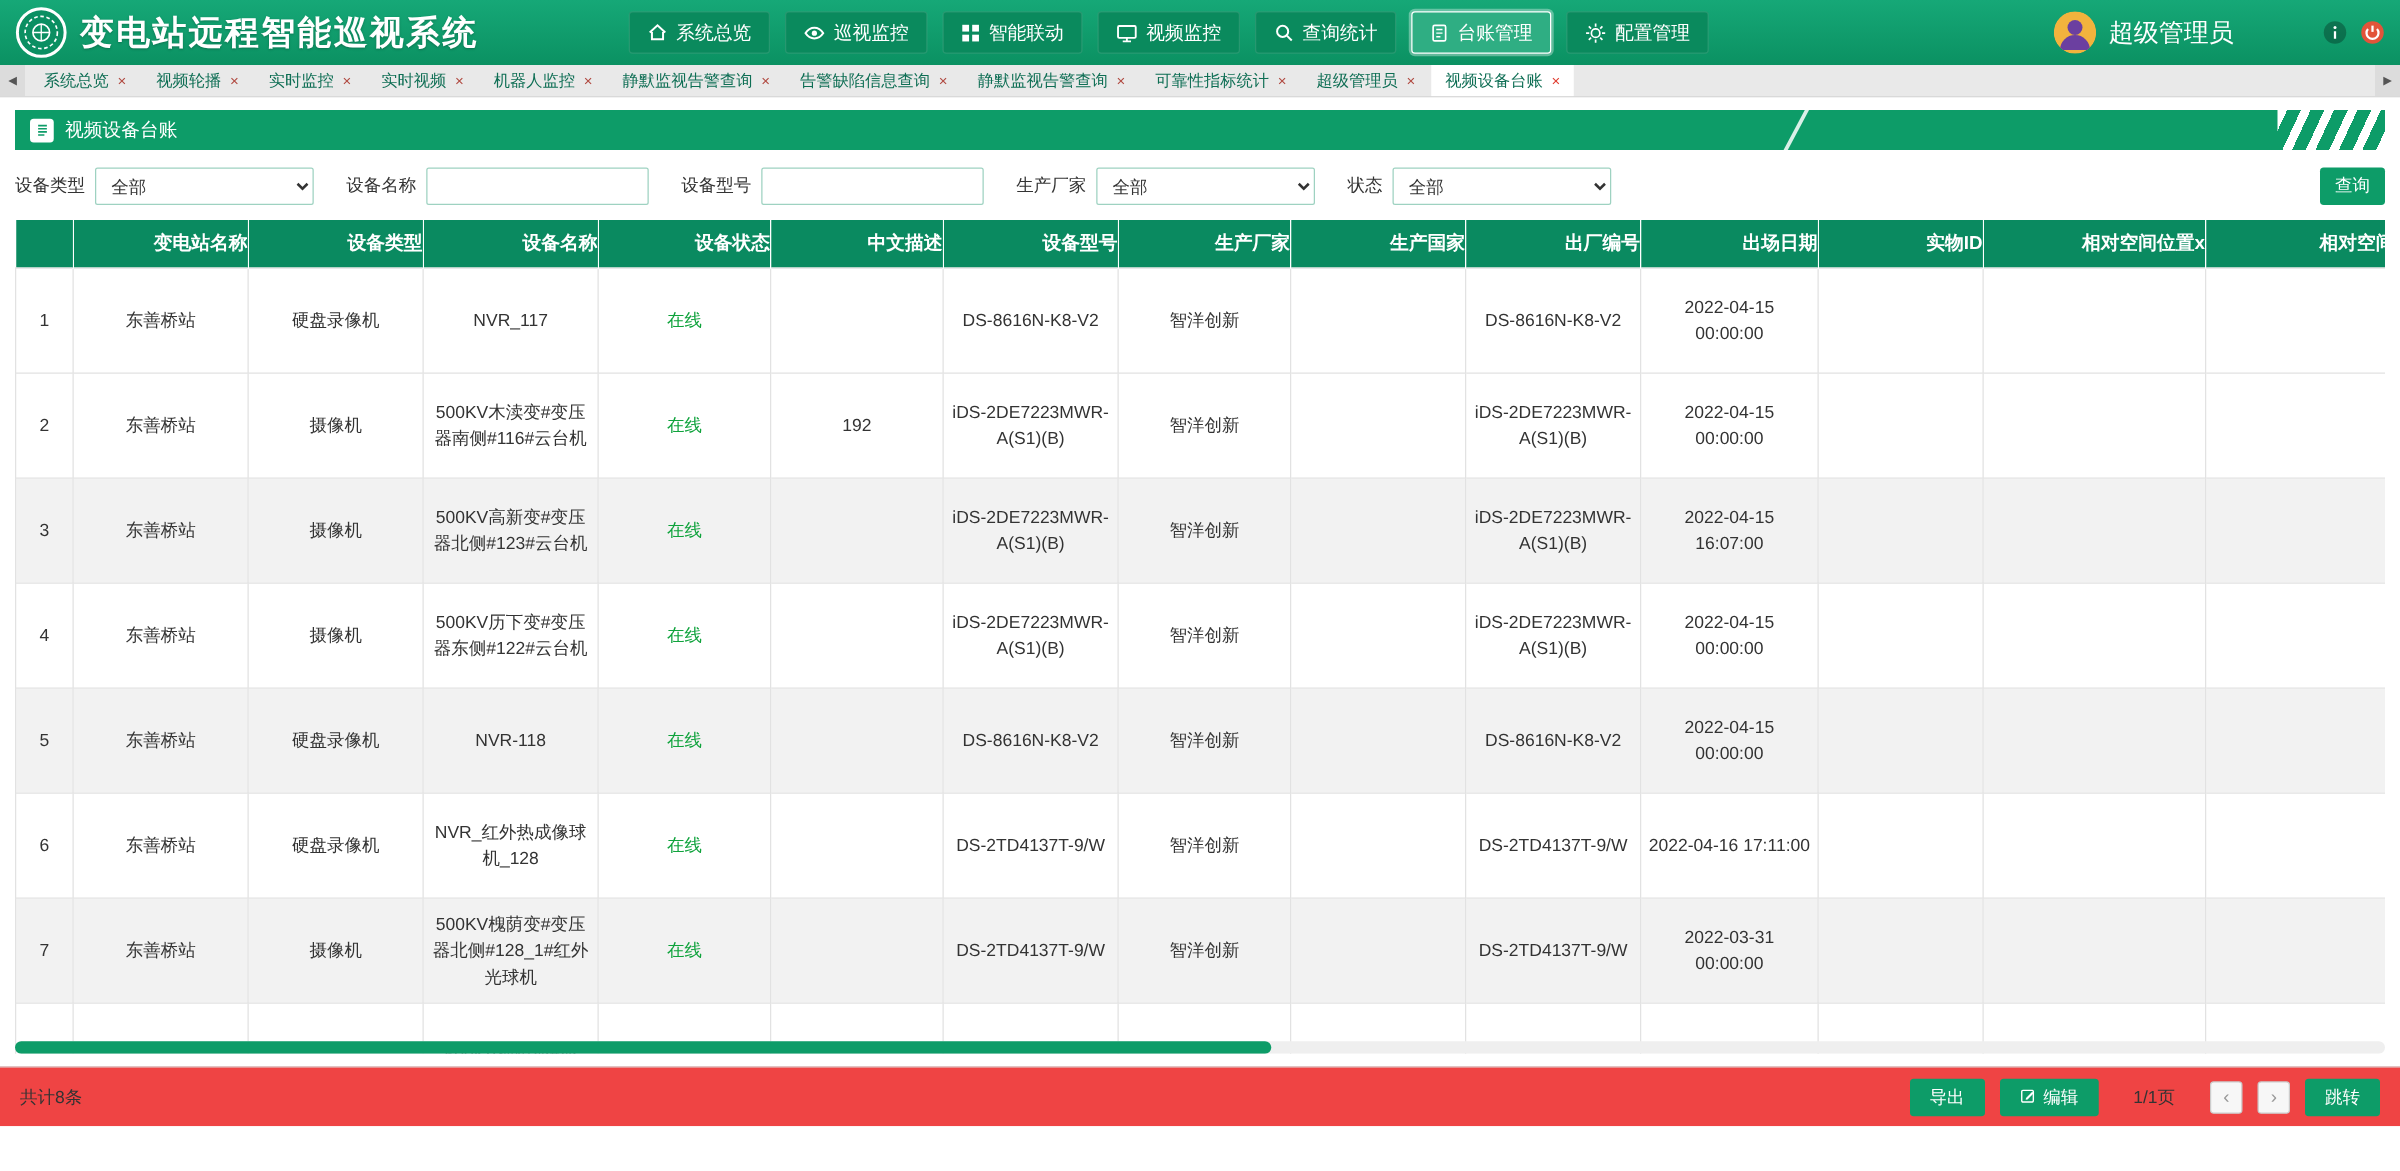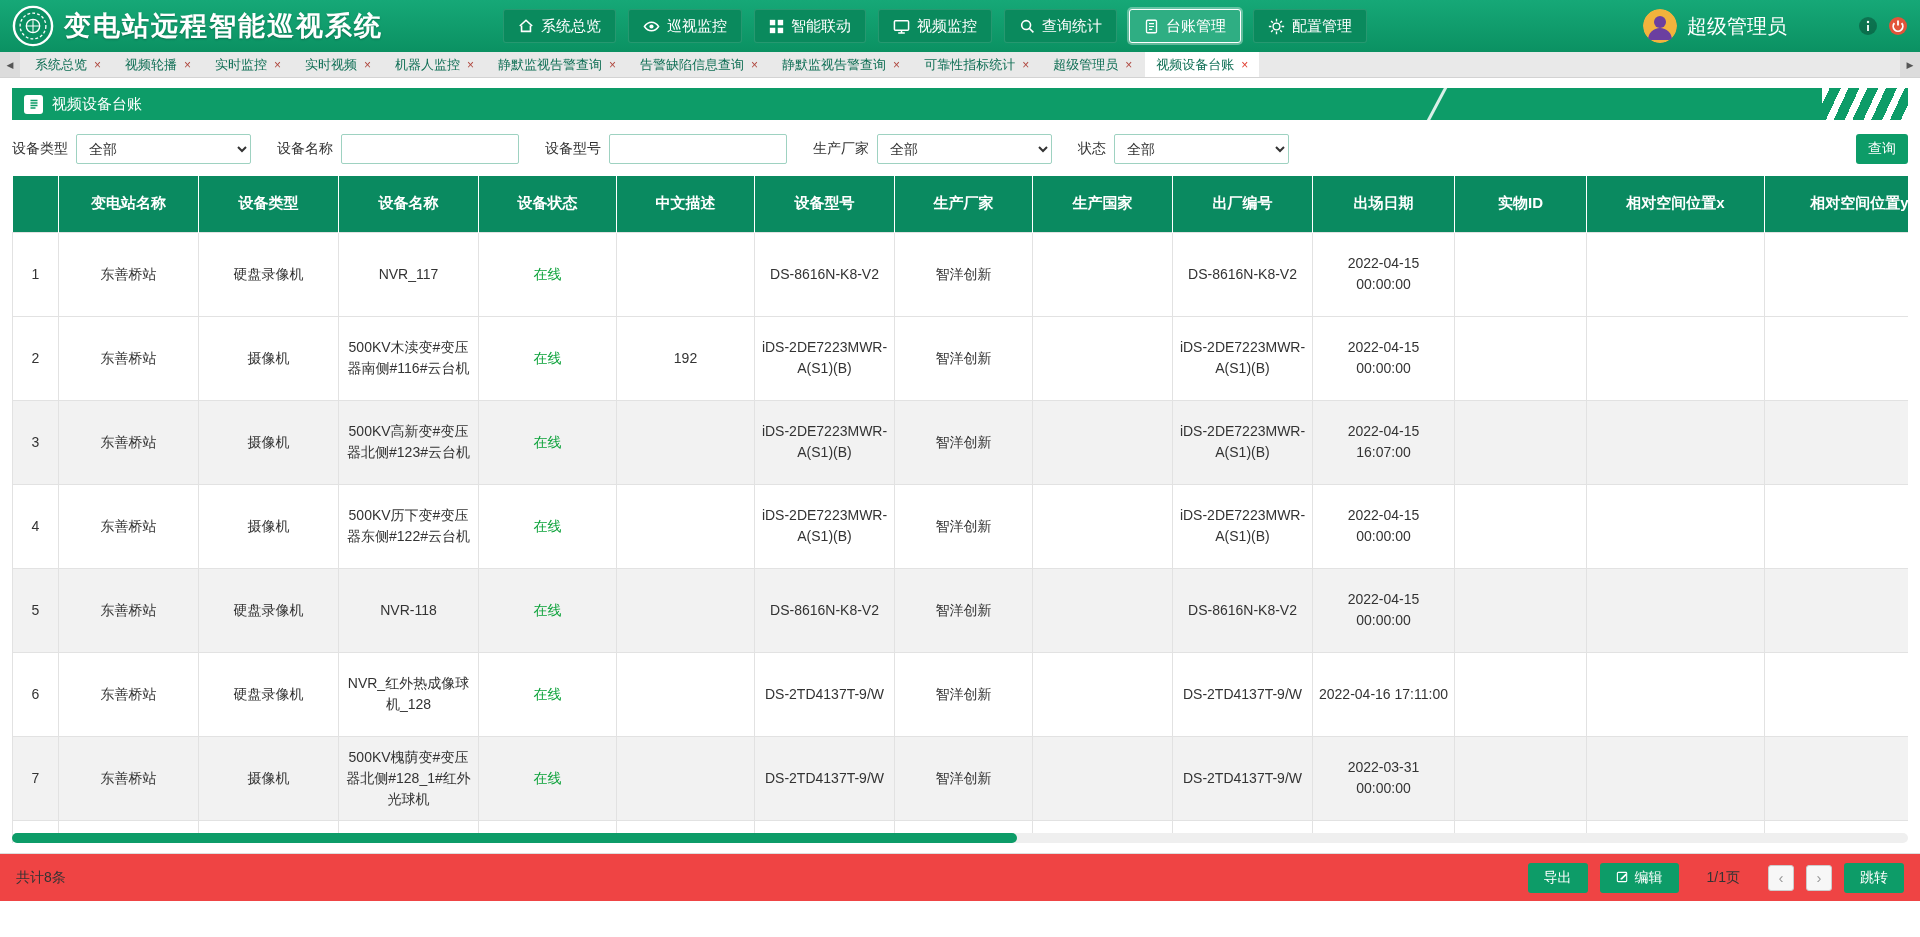--- a/index.html
+++ b/index.html
@@ -44,21 +44,21 @@
   .filter-row label{margin-right:8px;white-space:nowrap}
   .sel,.inp{height:30px;border:1px solid #9ed2c1;border-radius:2px;background:#fff;font-size:14px;color:#333;padding:0 8px;outline:none;margin-right:26px;font-family:inherit}
   .sel{width:175px}
   .inp{width:178px}
   .btn-green{height:30px;padding:0 16px;background:var(--primary);color:#fff;border:none;border-radius:3px;font-size:14px;display:inline-flex;align-items:center;justify-content:center;gap:6px;cursor:pointer;white-space:nowrap;font-family:inherit}
   .search-btn{margin-left:auto;width:52px}
 
   
   .table-wrap{flex:1;min-height:0;position:relative;overflow:hidden;margin-bottom:10px}
   table{border-collapse:collapse;table-layout:fixed;width:1942px;font-size:14px}
-  thead th{background:var(--tableHeader);color:#fff;font-weight:bold;font-size:15px;height:56px;border-right:1px solid rgba(255,255,255,.18);text-align:center;white-space:nowrap;overflow:hidden}
+  thead th{background:var(--tableHeader);color:#fff;font-weight:bold;font-size:15px;height:38px;border-right:1px solid rgba(255,255,255,.18);text-align:right;white-space:nowrap;overflow:hidden}
   tbody tr{height:84px;background:#fff}
   tbody tr.alt{background:#f2f2f2}
   tbody td{border:1px solid #e2e2e2;text-align:center;padding:10px 6px;line-height:21px;word-break:break-word;overflow:hidden}
   td.online{color:var(--online)}
   .hscroll{position:absolute;left:0;right:0;bottom:0;height:10px;background:#efefef;border-radius:5px}
   .thumb{width:53%;height:100%;background:var(--primary);border-radius:5px;cursor:pointer}
 
   
   .app-footer{flex:0 0 48px;border-top:1px solid #ddd;background:#ef4444;display:flex;align-items:center;padding:0 16px;font-size:14px}
   .footer-right{margin-left:auto;display:flex;align-items:center;gap:12px}

